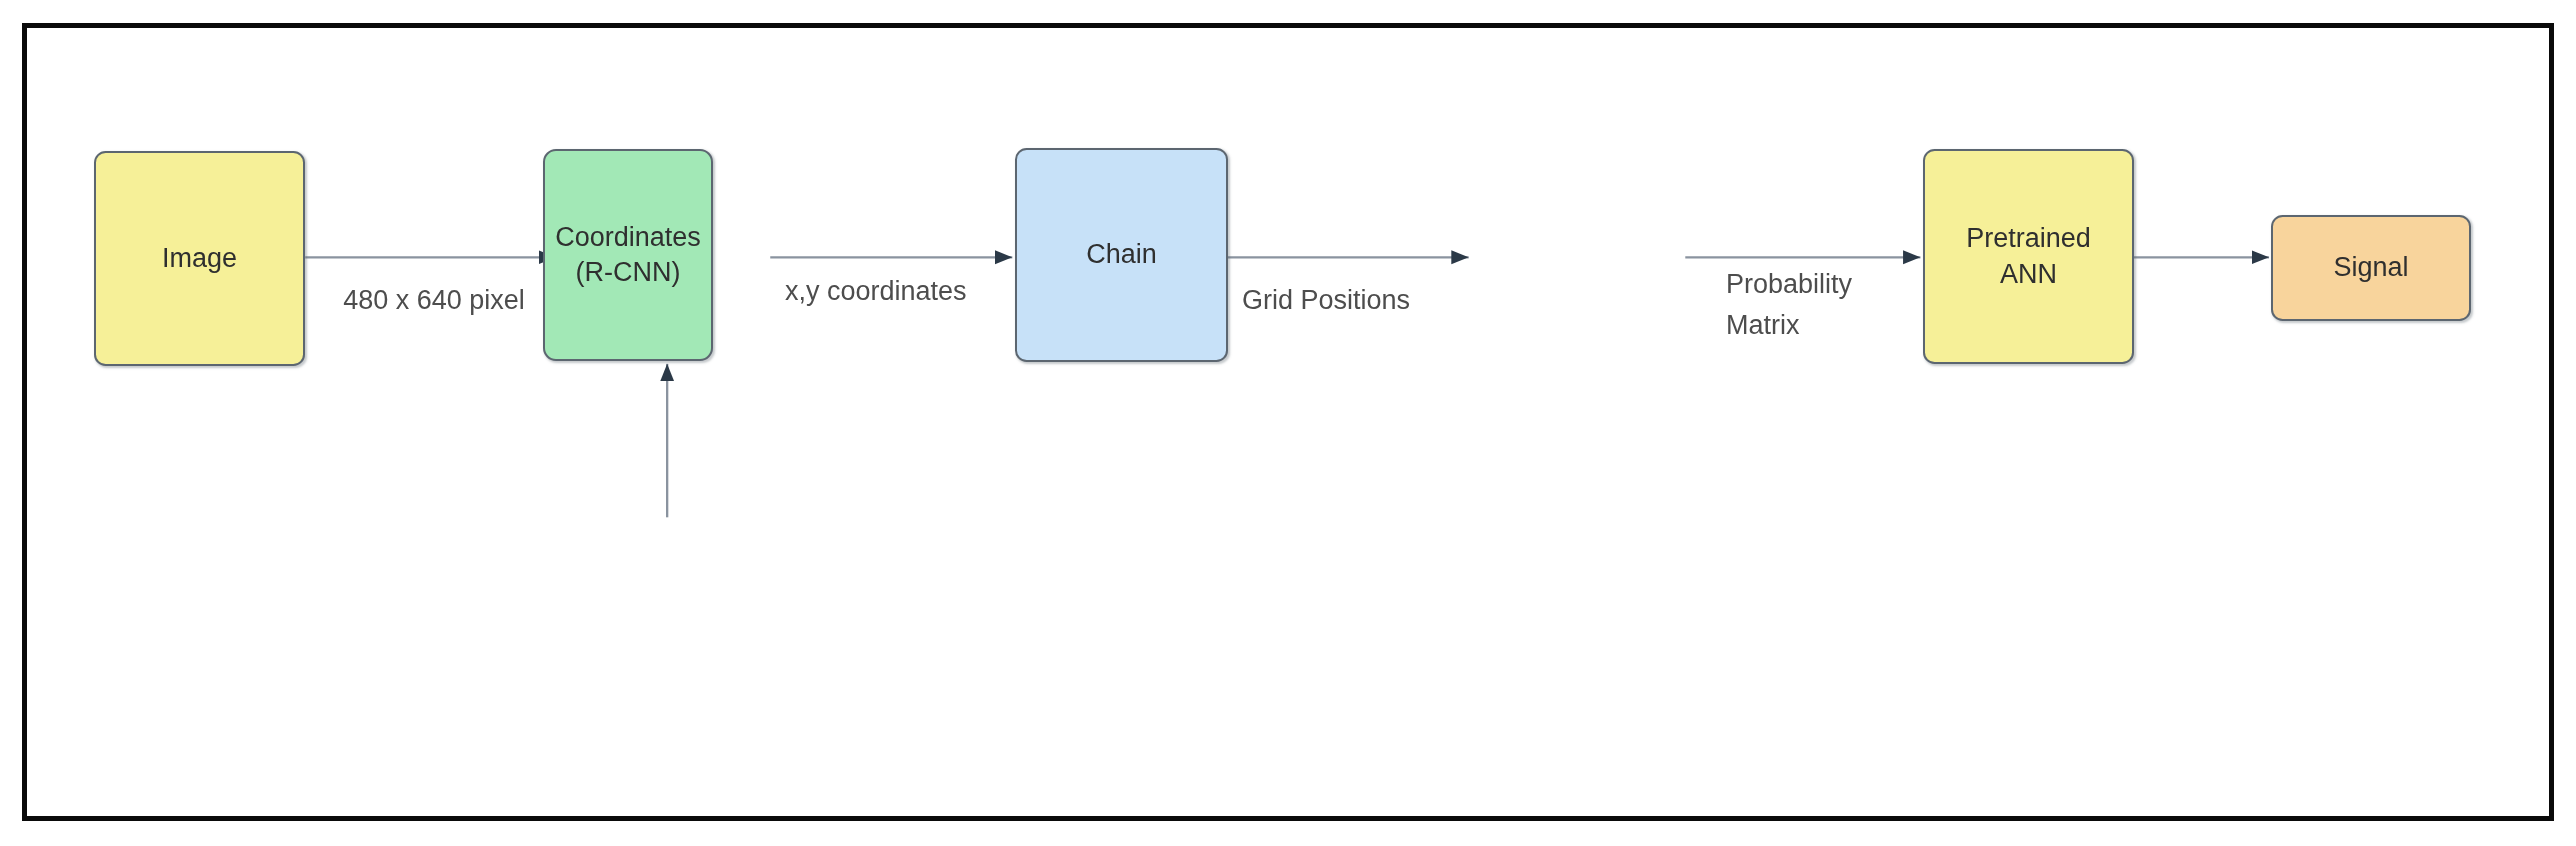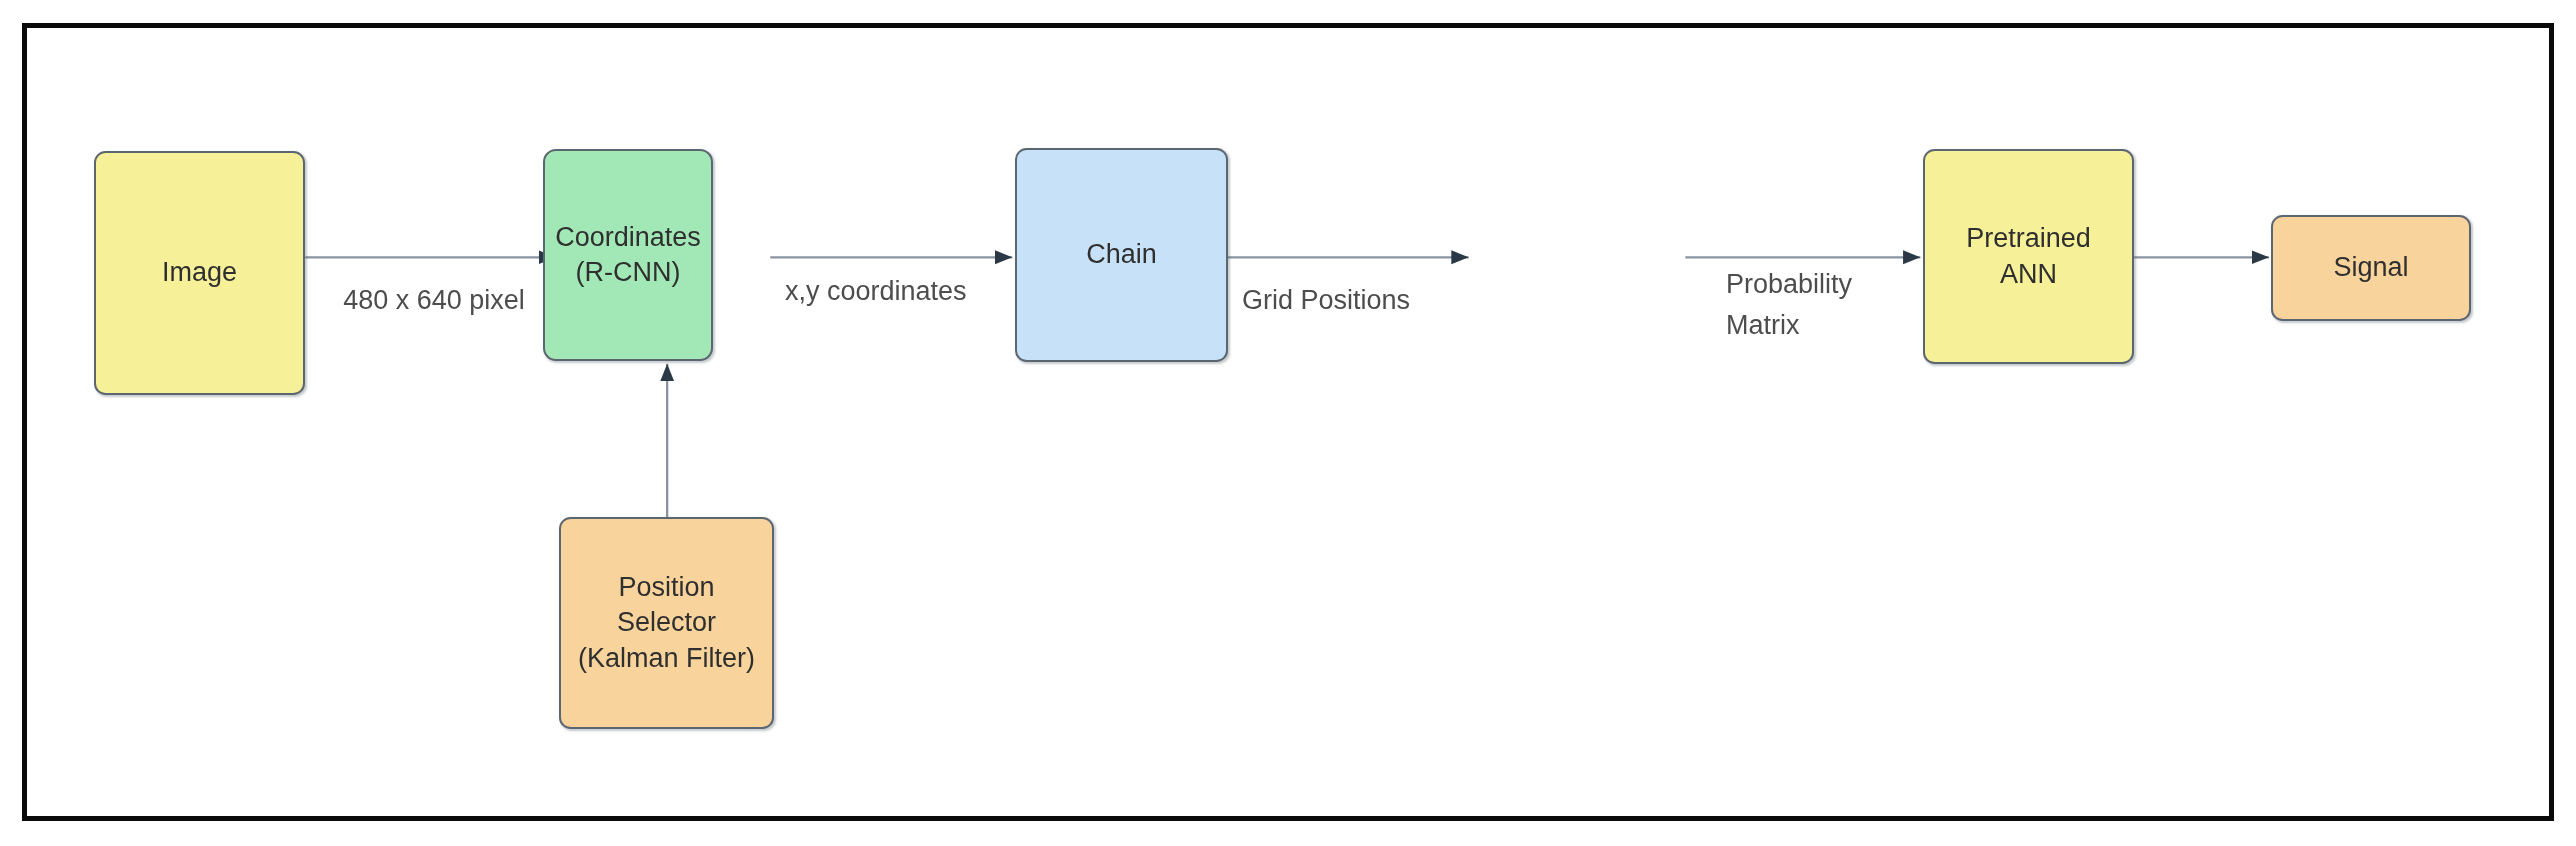--- a/index.html
+++ b/index.html
@@ -43,21 +43,21 @@
     display: flex;
     align-items: center;
     justify-content: center;
     text-align: center;
     font-size: 27px;
     line-height: 1.3;
     color: #2f2f2f;
     white-space: pre-line;
     box-shadow: 1.2px 1.7px 2.3px rgba(90,100,110,0.35);
   }
-  .node-image          { left: 94px;  top: 151px; width: 211px; height: 244px; }
+  .node-image          { left: 94px;  top: 151px; width: 211px; height: 215px; }
   .node-coordinates    { left: 543px;  top: 149px; width: 170px; height: 212px; border-radius: 13px; }
   .node-grids          { left: 1015px; top: 148px; width: 213px; height: 214px; }
   .node-hidden-markov  { left: 1471px; top: 148px; width: 214px; height: 214px; }
   .node-pretrained-ann { left: 1923px; top: 149px; width: 211px; height: 215px; }
   .node-signal         { left: 2271px; top: 215px; width: 200px; height: 106px; }
   .node-position       { left: 559px;  top: 517px; width: 215px; height: 212px; }
   .edge-label {
     position: absolute;
     font-size: 27px;
     line-height: 1.5;
@@ -106,25 +106,20 @@
 
   <div class="node node-pretrained-ann" style="background-color: rgb(246, 240, 152);">
     <span>Pretrained
 ANN</span>
   </div>
 
   <div class="node node-signal" style="background-color: rgb(248, 212, 156);">
     <span>Signal</span>
   </div>
 
-  <div class="node node-position" style="background-color: rgb(248, 212, 156);">
-    <span>Position
-Selector
-(Kalman Filter)</span>
-  </div>
 
   <div class="edge-label label-pixels">480 x 640 pixel</div>
 
   <div class="edge-label label-xy">x,y coordinates</div>
 
   <div class="edge-label label-gridpos">Grid Positions</div>
 
   <div class="edge-label label-probmatrix">Probability
 Matrix</div>
 

